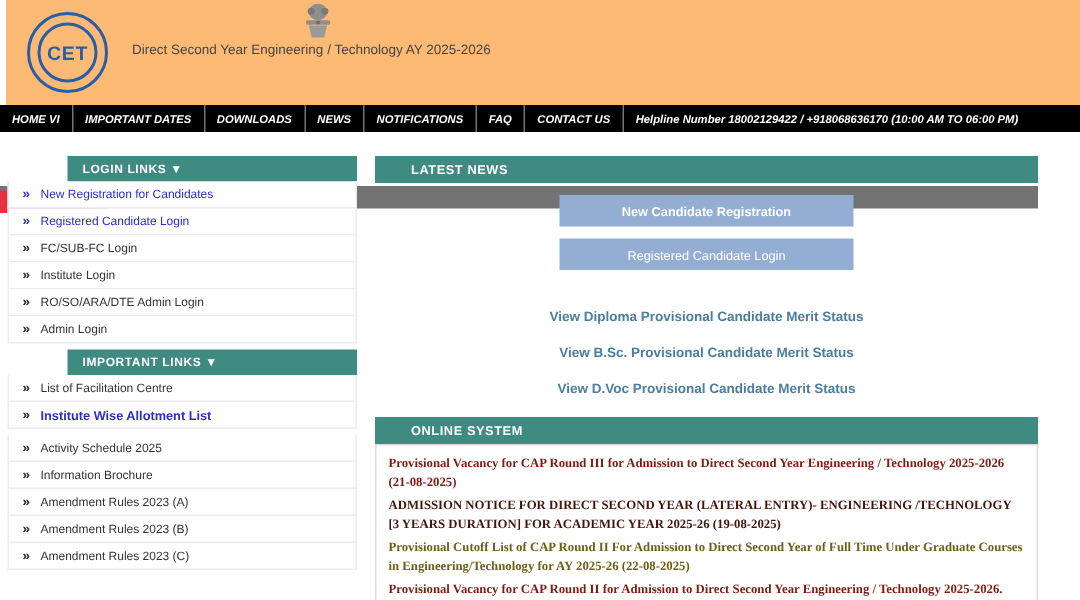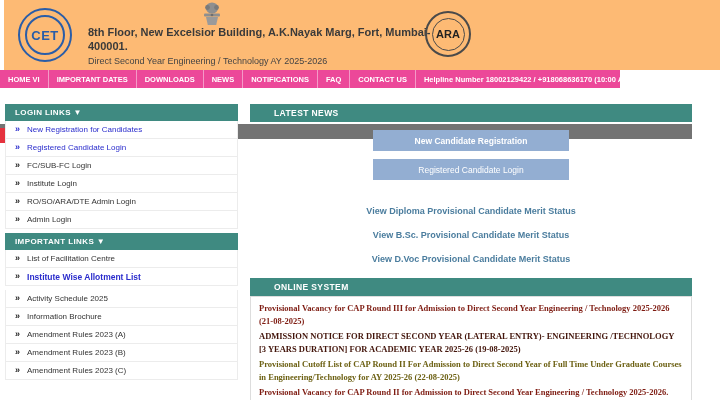--- a/index.html
+++ b/index.html
@@ -18,37 +18,37 @@
               border:2px solid #4a4a4a; display:flex; align-items:center; justify-content:center; }
   .ara-logo .inner { width:33px; height:33px; border-radius:50%; border:1.5px solid #4a4a4a;
               display:flex; align-items:center; justify-content:center;
               color:#222; font-weight:bold; font-size:11px; }
   .emblem { position:absolute; left:197px; top:2px; width:22px; height:24px; }
   .title-block { position:absolute; left:84px; top:25px; width:350px; }
   .title-line { font-size:11px; font-weight:bold; color:#3a3a3a; line-height:14px; }
   .subtitle { font-size:9px; color:#444; margin-top:3px; }
 
   
-  .nav { position:absolute; left:0; top:70px; width:620px; height:18px; background:#ec4899;
-         display:flex; align-items:stretch; }
+  .nav { position:absolute; left:0; top:70px; width:720px; height:18px; background:#000000;
+         display:flex; align-items:stretch;font-style:italic; }
   .nav-item { display:flex; align-items:center; padding:0 8px; color:#fff; font-size:7.5px;
          font-weight:bold; border-right:1px solid rgba(255,255,255,0.45); cursor:pointer; white-space:nowrap; }
   .helpline { display:flex; align-items:center; padding:0 8px; color:#fff; font-size:7.5px;
          font-weight:bold; white-space:nowrap; }
 
   
   .ticker { position:absolute; left:0; top:88px; width:692px; height:15px; background:#737373;margin-top:36px; }
   .ticker-badge { display:inline-flex; align-items:center; height:15px; padding:0 11px;
          background:#e5323e; color:#fff; font-size:8px; font-weight:bold; letter-spacing:0.3px; }
 
   
   .sidebar { position:absolute; left:5px; top:104px; width:233px; }
   .section { margin-bottom:4px; }
   .section-header { background:#3f8a81; color:#fff; font-size:8px; font-weight:bold;
-         height:17px; line-height:17px; padding:0 10px; letter-spacing:0.4px; cursor:pointer; }
+         height:17px; line-height:17px; padding:0 10px; letter-spacing:0.4px; cursor:pointer;margin-left:40px; }
   .side-item { height:18px; display:flex; align-items:center; gap:7px; padding:0 9px;
          background:#fff; border:1px solid #ececec; border-top:none; font-size:8px; color:#333;
          cursor:pointer; white-space:nowrap; }
   .chev { font-size:9px; font-weight:bold; color:#222; line-height:1; }
   .chev.blue { color:#2a2ccc; }
   .side-item.bluelink { color:#2a2ccc; }
   .side-item.blueboldlink { color:#2a2ccc; font-weight:bold; font-size:8.5px; }
 
   
   .main { position:absolute; left:250px; top:104px; width:442px; }
@@ -80,25 +80,21 @@
     </div>
     <svg class="emblem" viewBox="0 0 22 24">
       <ellipse cx="11" cy="6" rx="6.2" ry="5.5" fill="#8f8f8f"></ellipse>
       <circle cx="6.5" cy="5.5" r="2.4" fill="#7a7a7a"></circle>
       <circle cx="15.5" cy="5.5" r="2.4" fill="#7a7a7a"></circle>
       <rect x="3" y="11.5" width="16" height="3" rx="1" fill="#8f8f8f"></rect>
       <path d="M5 15 L17 15 L15.2 23 L6.8 23 Z" fill="#9a9a9a"></path>
       <circle cx="11" cy="13" r="1.3" fill="#6e6e6e"></circle>
     </svg>
     <div class="title-block">
-      <div class="title-line">8th Floor, New Excelsior Building, A.K.Nayak Marg, Fort, Mumbai-400001.</div>
       <div class="subtitle">Direct Second Year Engineering / Technology AY 2025-2026</div>
-    </div>
-    <div class="ara-logo">
-      <div class="inner">ARA</div>
     </div>
   </div>
 
   <div class="nav">
     <div class="nav-item">HOME VI</div>
     <div class="nav-item">IMPORTANT DATES</div>
     <div class="nav-item">DOWNLOADS</div>
     <div class="nav-item">NEWS</div>
     <div class="nav-item">NOTIFICATIONS</div>
     <div class="nav-item">FAQ</div>

